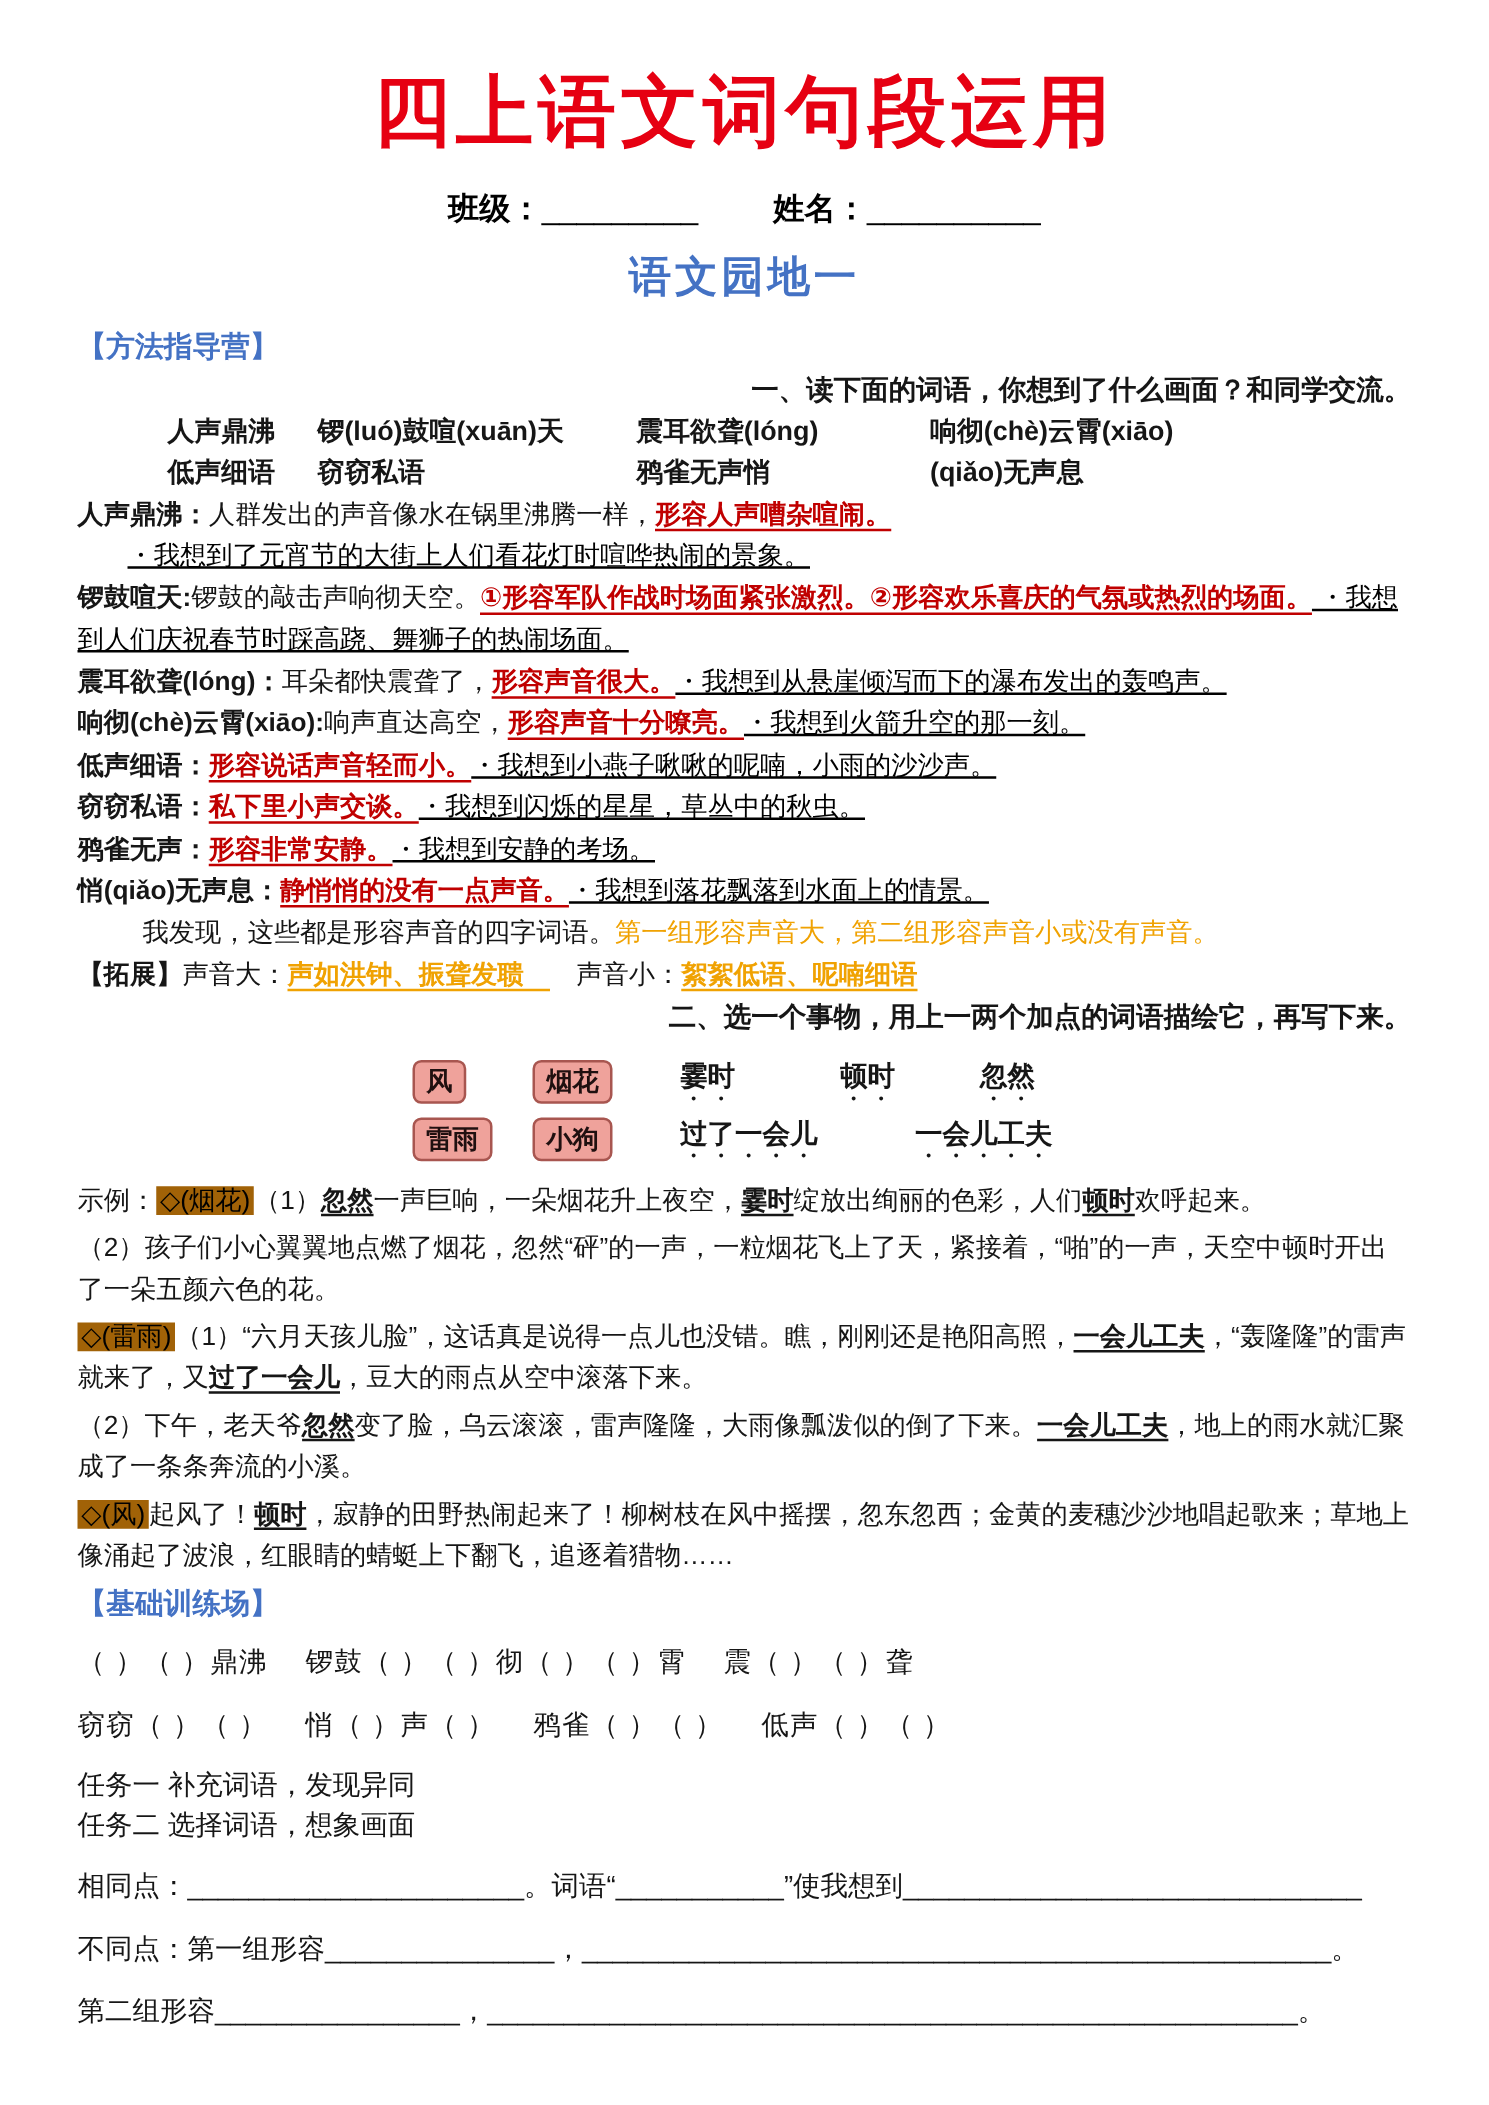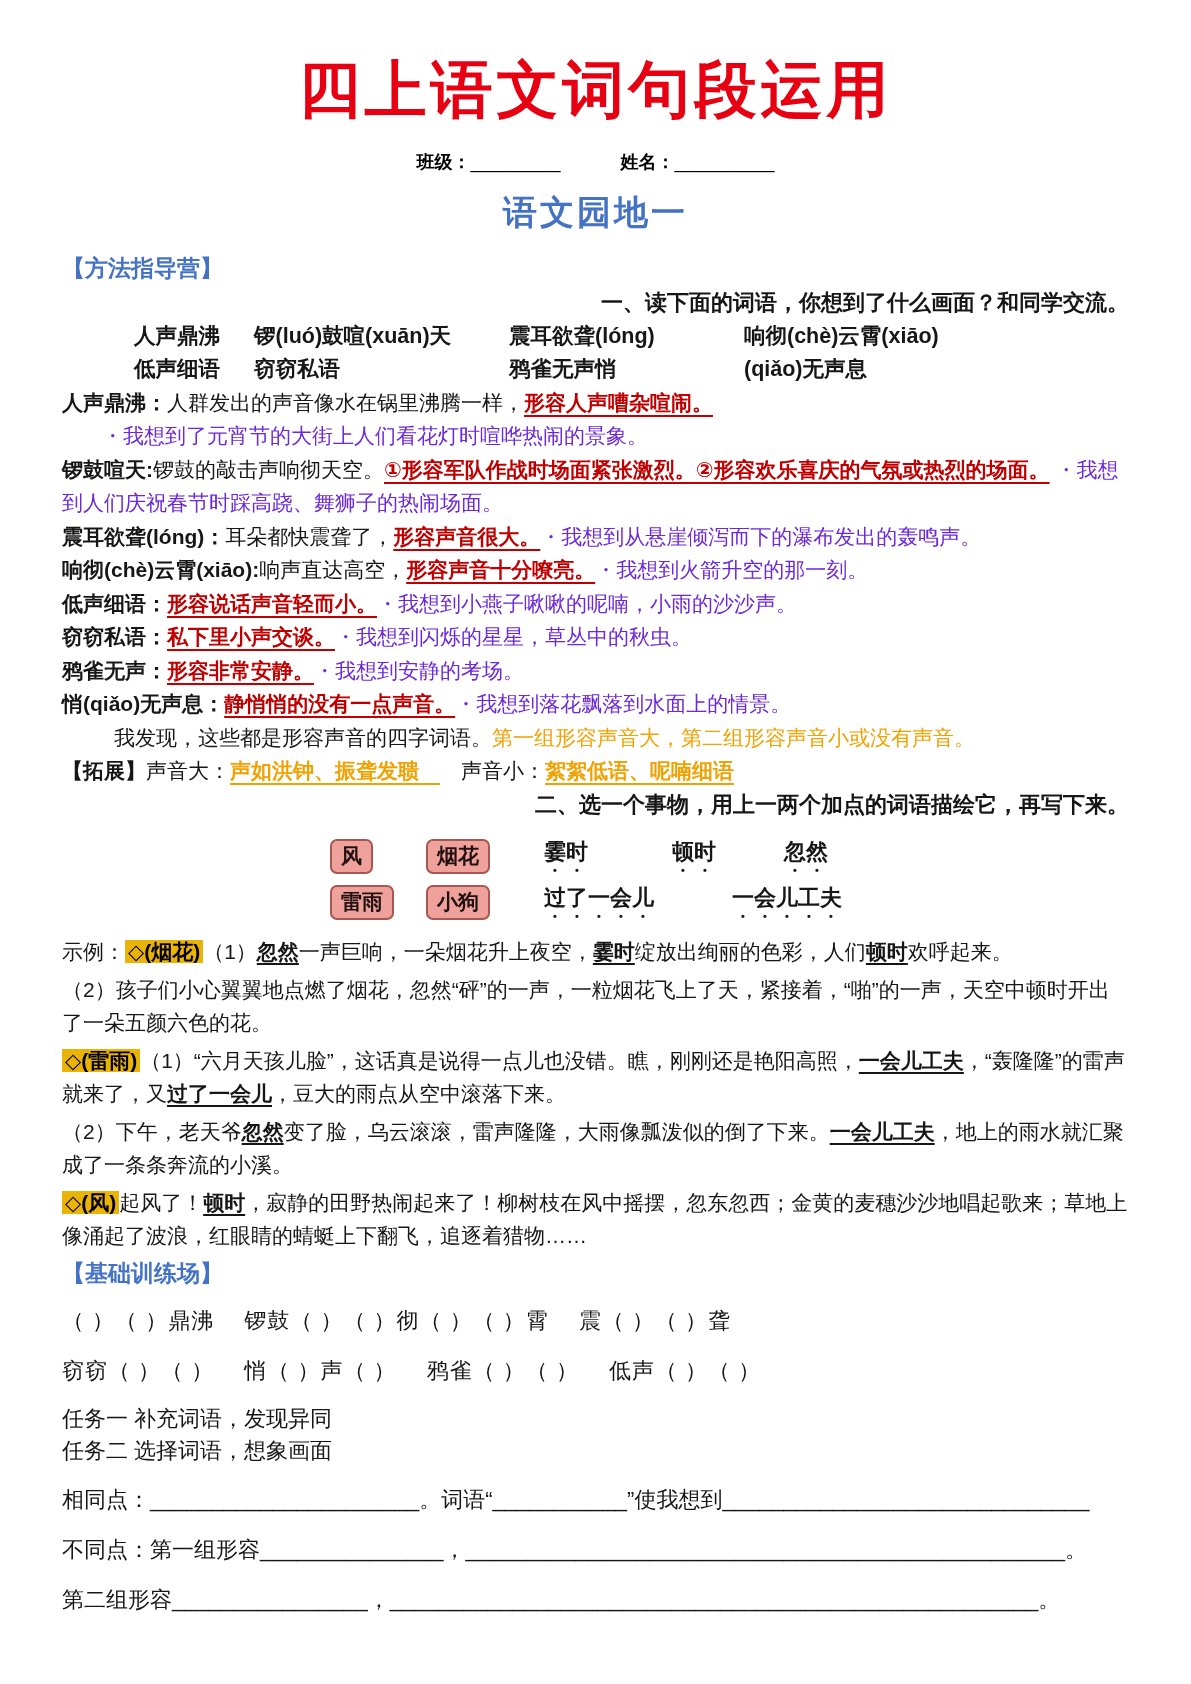--- a/index.html
+++ b/index.html
@@ -10,21 +10,21 @@
     -webkit-font-smoothing:antialiased;
   }
   .page{box-sizing:border-box;width:1191px;height:1684px;padding:44px 62px 20px 62px;overflow:hidden;}
 
   .title{
     text-align:center;color:#e60012;font-size:62px;font-weight:900;
     letter-spacing:4px;margin:12px 0 26px 0;line-height:1.1;
   }
   .id-line{
     display:flex;justify-content:center;gap:60px;
-    font-size:18px;font-weight:700;margin:0 0 14px 0;color:#000;align-items:center;
+    font-size:25px;font-weight:700;margin:0 0 14px 0;color:#000;align-items:center;
   }
   .id-item .blank{font-weight:400;letter-spacing:0;}
   .subtitle{
     text-align:center;color:#4472c4;font-size:34px;font-weight:900;
     letter-spacing:3px;margin:16px 0 16px 0;
   }
   .sec-header{color:#4472c4;font-size:23px;font-weight:700;line-height:32px;margin:2px 0;}
 
   p{margin:0;font-size:21px;line-height:33.5px;}
   .q{font-weight:700;font-size:22px;text-align:right;}
@@ -32,25 +32,25 @@
   .word-grid{margin-left:72px;font-weight:700;font-size:21.5px;line-height:33px;}
   .word-grid .row{display:flex;}
   .word-grid .c1{width:120px;}
   .word-grid .c2{width:255px;}
   .word-grid .c3{width:212px;}
   .word-grid .c4{flex:1;margin-left:23px;}
 
   
   .term{font-weight:700;}
   .red{color:#c00000;text-decoration:underline;text-decoration-color:#c00000;text-underline-offset:5px;font-weight:700;}
-  .blue{color:#6d28d9;}
+  .blue{color:#000000;text-decoration:underline;}
   .orange{color:#f0a202;}
   .ou{color:#f0a202;font-weight:700;text-decoration:underline;text-decoration-color:#f0a202;text-underline-offset:5px;}
   .bu{font-weight:700;text-decoration:underline;text-underline-offset:4px;}
-  .hl{background:#eab308;color:#000;font-weight:700;padding:0 3px;}
+  .hl{background:#a16207;color:#000;font-weight:400;padding:0 3px;}
 
   .ind1{padding-left:40px;}
   .ind2{padding-left:52px;}
 
   
   .wt{margin:12px 0 10px 268px;}
   .wt-row{display:grid;align-items:center;height:46px;}
   .wt-row.r1{grid-template-columns:96px 118px 128px 112px 110px;}
   .wt-row.r2{grid-template-columns:96px 118px 188px 170px;}
   .wbox{

